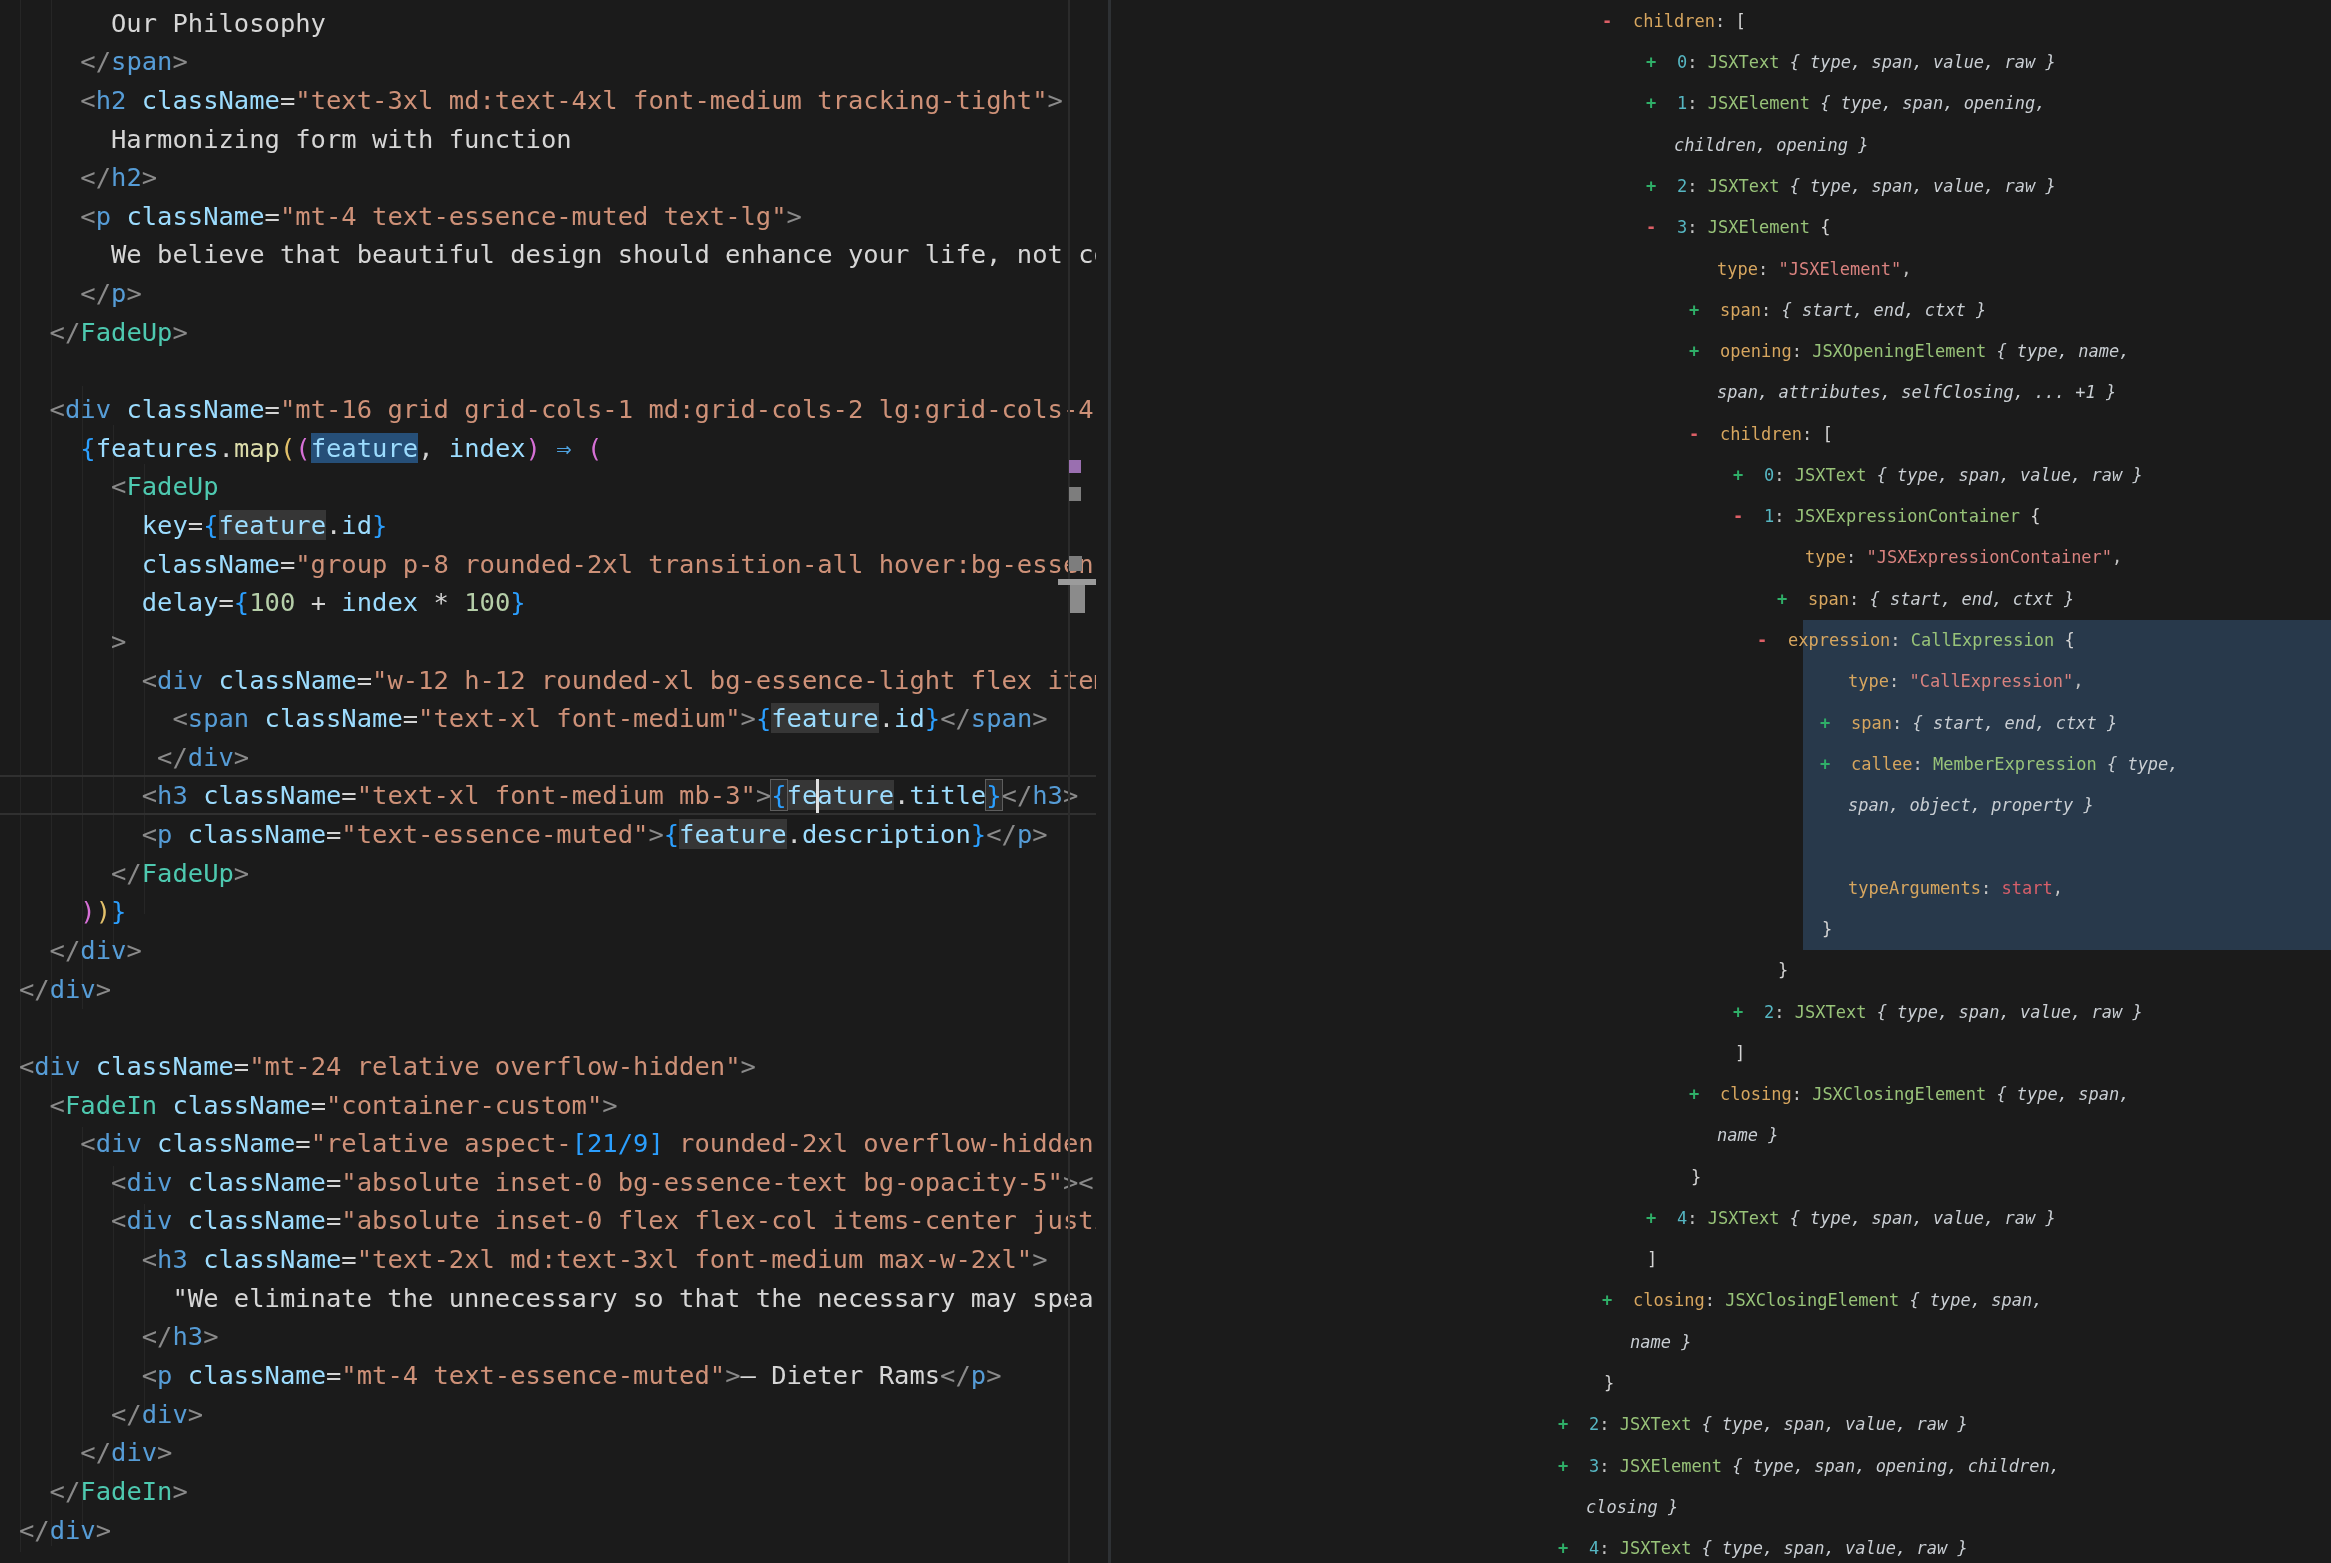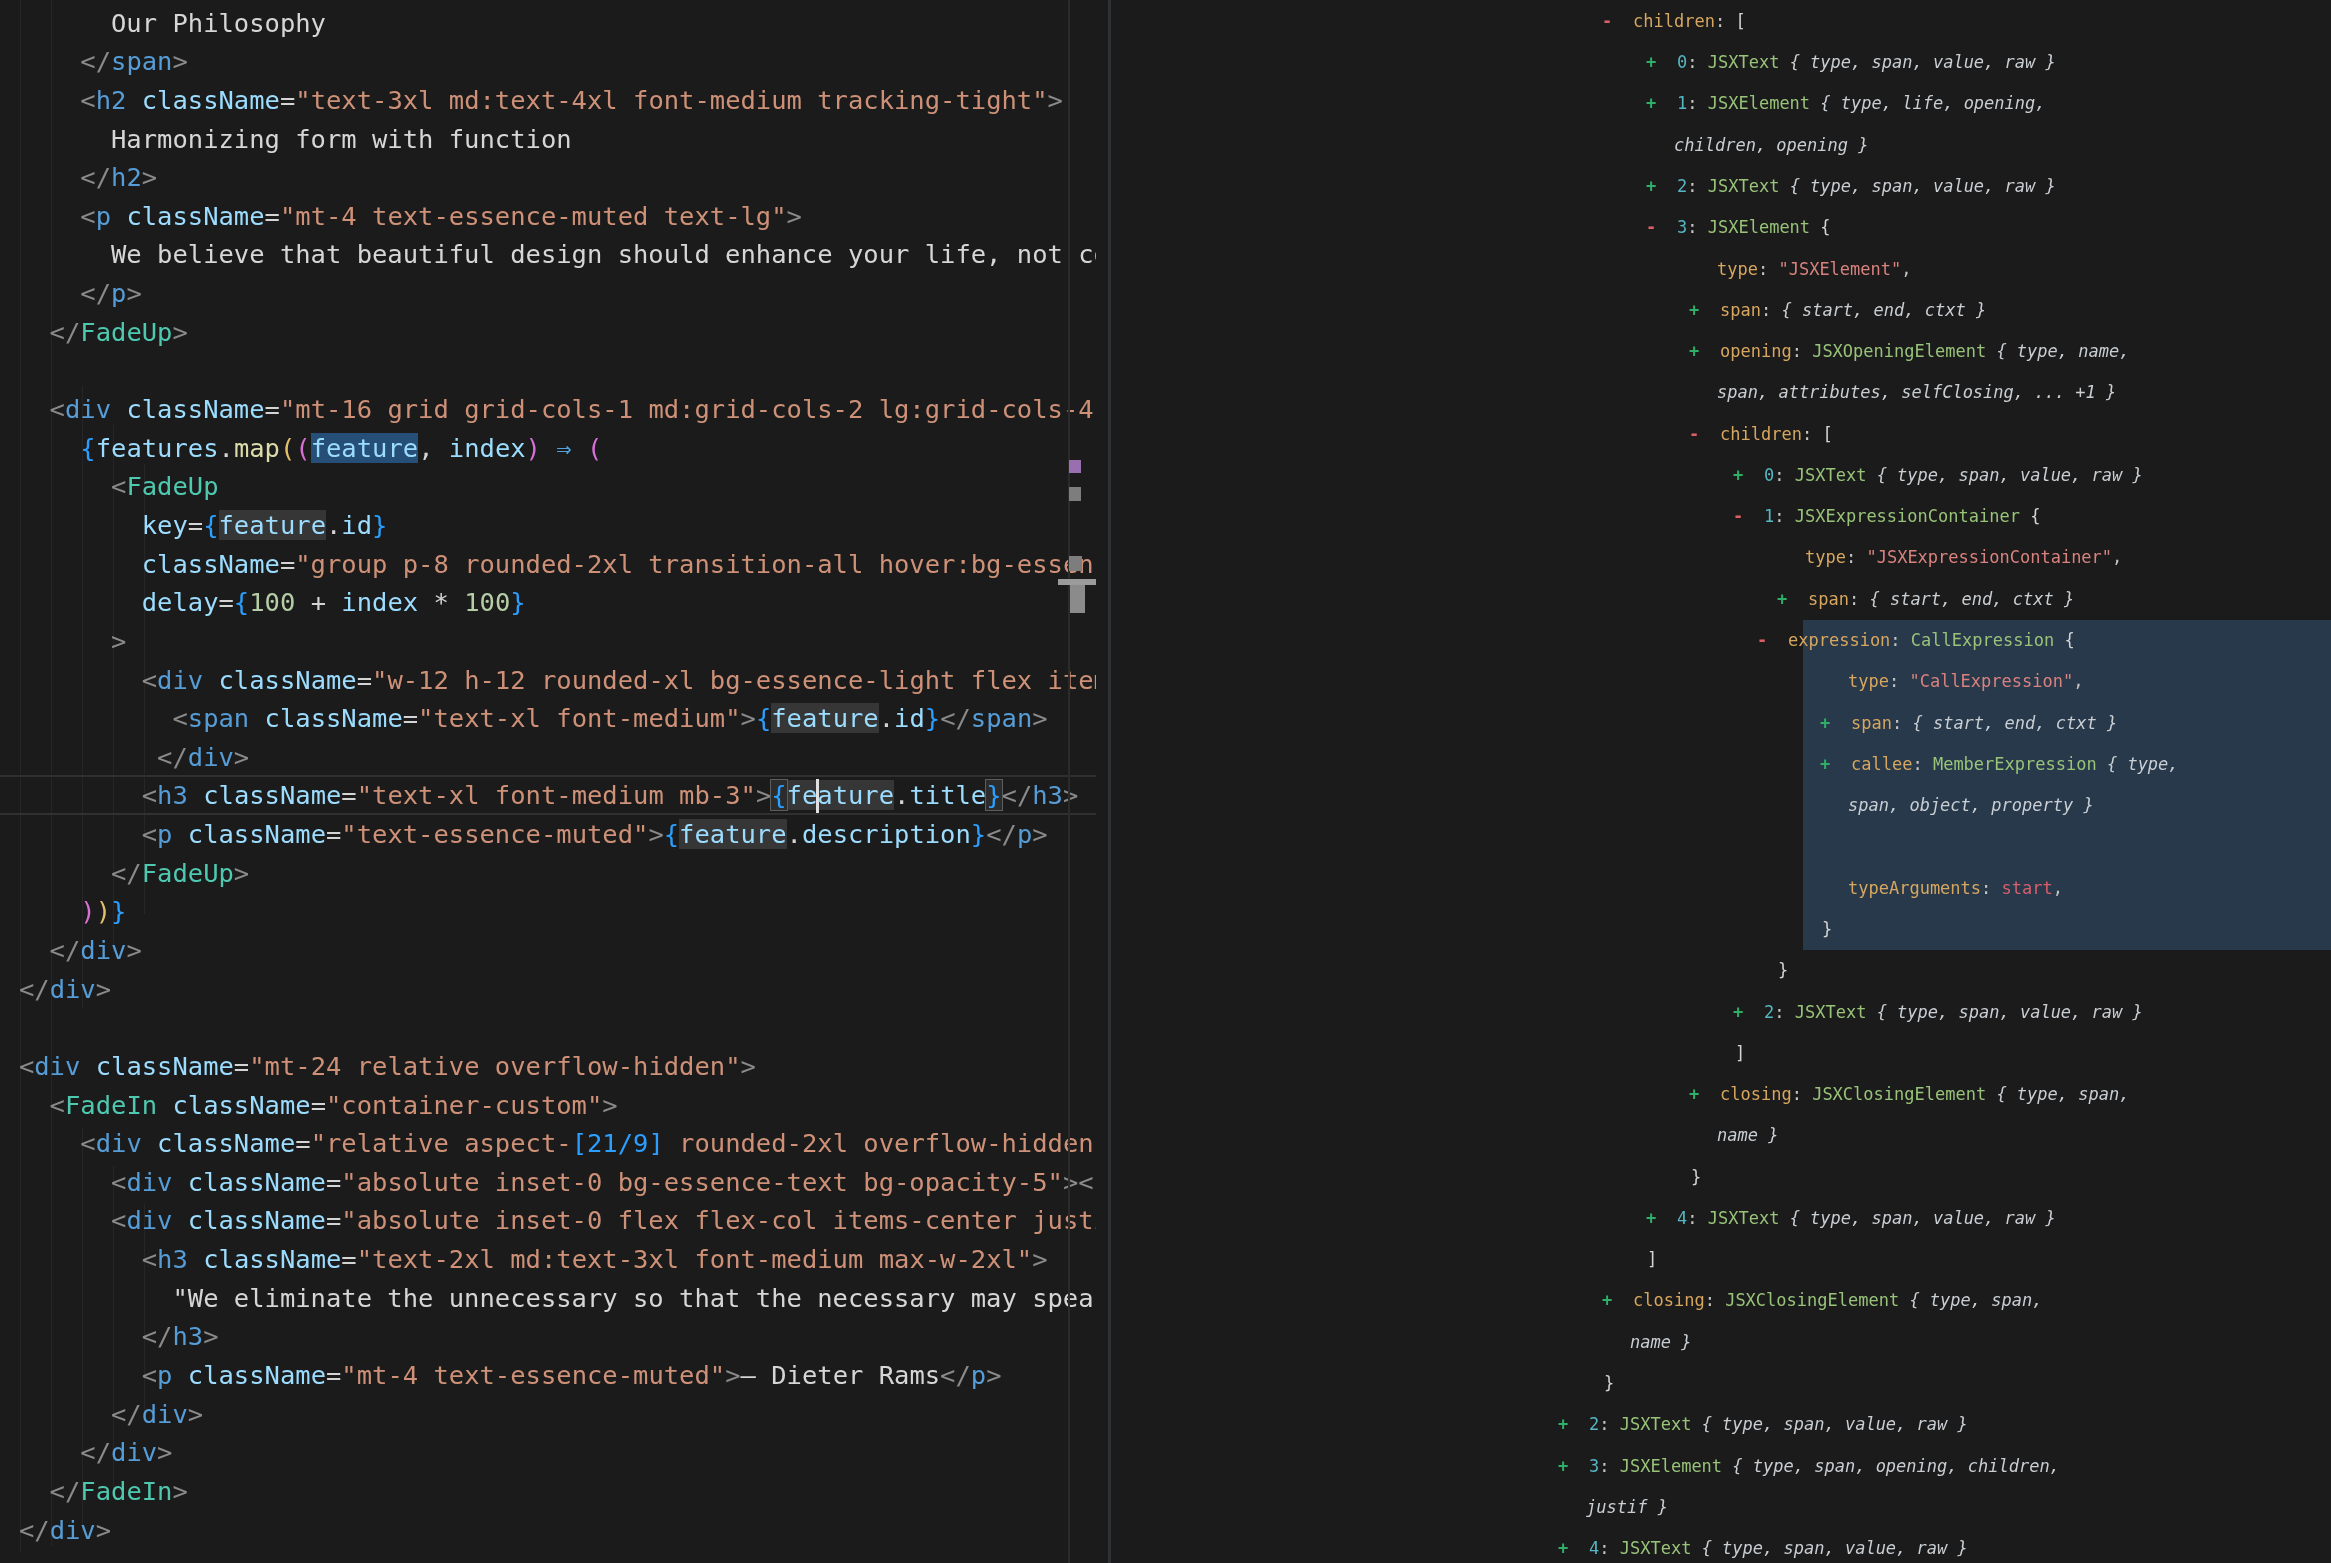--- a/index.html
+++ b/index.html
@@ -127,21 +127,21 @@
     <div class="dec" style="left:1070px;top:585px;width:14.5px;height:28px;background:var(--decgray2)"></div>
   </div>
 
   <div id="panel-divider"></div>
 
   <div id="right-panel">
     <div id="ast-hl"></div>
     <div id="ast-lines">
         <div class="al" style="top: 0.9px; left: 491px;"><span class="mk mk-minus">-</span><span class="tk c-key">children</span><span class="tk c-pn">: </span><span class="tk c-br">[</span></div>
         <div class="al" style="top: 42px; left: 535px;"><span class="mk mk-plus">+</span><span class="tk c-idx">0</span><span class="tk c-pn">: </span><span class="tk c-node">JSXText</span><span class="tk c-br"> </span><span class="tk c-prev">{ type, span, value, raw }</span></div>
-        <div class="al" style="top: 83px; left: 535px;"><span class="mk mk-plus">+</span><span class="tk c-idx">1</span><span class="tk c-pn">: </span><span class="tk c-node">JSXElement</span><span class="tk c-br"> </span><span class="tk c-prev">{ type, life, opening,</span></div>
+        <div class="al" style="top: 83px; left: 535px;"><span class="mk mk-plus">+</span><span class="tk c-idx">1</span><span class="tk c-pn">: </span><span class="tk c-node">JSXElement</span><span class="tk c-br"> </span><span class="tk c-prev">{ type, span, opening,</span></div>
         <div class="al" style="top: 125px; left: 563px;"><span class="tk c-prev">children, opening }</span></div>
         <div class="al" style="top: 166px; left: 535px;"><span class="mk mk-plus">+</span><span class="tk c-idx">2</span><span class="tk c-pn">: </span><span class="tk c-node">JSXText</span><span class="tk c-br"> </span><span class="tk c-prev">{ type, span, value, raw }</span></div>
         <div class="al" style="top: 207px; left: 535px;"><span class="mk mk-minus">-</span><span class="tk c-idx">3</span><span class="tk c-pn">: </span><span class="tk c-node">JSXElement</span><span class="tk c-br"> </span><span class="tk c-br">{</span></div>
         <div class="al" style="top: 249px; left: 606px;"><span class="tk c-key">type</span><span class="tk c-pn">: </span><span class="tk c-strv">"JSXElement"</span><span class="tk c-pn">,</span></div>
         <div class="al" style="top: 290px; left: 578px;"><span class="mk mk-plus">+</span><span class="tk c-key">span</span><span class="tk c-pn">: </span><span class="tk c-prev">{ start, end, ctxt }</span></div>
         <div class="al" style="top: 331px; left: 578px;"><span class="mk mk-plus">+</span><span class="tk c-key">opening</span><span class="tk c-pn">: </span><span class="tk c-node">JSXOpeningElement</span><span class="tk c-br"> </span><span class="tk c-prev">{ type, name,</span></div>
         <div class="al" style="top: 372px; left: 606px;"><span class="tk c-prev">span, attributes, selfClosing, ... +1 }</span></div>
         <div class="al" style="top: 414px; left: 578px;"><span class="mk mk-minus">-</span><span class="tk c-key">children</span><span class="tk c-pn">: </span><span class="tk c-br">[</span></div>
         <div class="al" style="top: 455px; left: 622px;"><span class="mk mk-plus">+</span><span class="tk c-idx">0</span><span class="tk c-pn">: </span><span class="tk c-node">JSXText</span><span class="tk c-br"> </span><span class="tk c-prev">{ type, span, value, raw }</span></div>
         <div class="al" style="top: 496px; left: 622px;"><span class="mk mk-minus">-</span><span class="tk c-idx">1</span><span class="tk c-pn">: </span><span class="tk c-node">JSXExpressionContainer</span><span class="tk c-br"> </span><span class="tk c-br">{</span></div>
@@ -160,19 +160,19 @@
         <div class="al" style="top: 1074px; left: 578px;"><span class="mk mk-plus">+</span><span class="tk c-key">closing</span><span class="tk c-pn">: </span><span class="tk c-node">JSXClosingElement</span><span class="tk c-br"> </span><span class="tk c-prev">{ type, span,</span></div>
         <div class="al" style="top: 1115px; left: 606px;"><span class="tk c-prev">name }</span></div>
         <div class="al" style="top: 1157px; left: 580px;"><span class="tk c-br">}</span></div>
         <div class="al" style="top: 1198px; left: 535px;"><span class="mk mk-plus">+</span><span class="tk c-idx">4</span><span class="tk c-pn">: </span><span class="tk c-node">JSXText</span><span class="tk c-br"> </span><span class="tk c-prev">{ type, span, value, raw }</span></div>
         <div class="al" style="top: 1239px; left: 536px;"><span class="tk c-br">]</span></div>
         <div class="al" style="top: 1280px; left: 491px;"><span class="mk mk-plus">+</span><span class="tk c-key">closing</span><span class="tk c-pn">: </span><span class="tk c-node">JSXClosingElement</span><span class="tk c-br"> </span><span class="tk c-prev">{ type, span,</span></div>
         <div class="al" style="top: 1322px; left: 519px;"><span class="tk c-prev">name }</span></div>
         <div class="al" style="top: 1363px; left: 493px;"><span class="tk c-br">}</span></div>
         <div class="al" style="top: 1404px; left: 447px;"><span class="mk mk-plus">+</span><span class="tk c-idx">2</span><span class="tk c-pn">: </span><span class="tk c-node">JSXText</span><span class="tk c-br"> </span><span class="tk c-prev">{ type, span, value, raw }</span></div>
         <div class="al" style="top: 1446px; left: 447px;"><span class="mk mk-plus">+</span><span class="tk c-idx">3</span><span class="tk c-pn">: </span><span class="tk c-node">JSXElement</span><span class="tk c-br"> </span><span class="tk c-prev">{ type, span, opening, children,</span></div>
-        <div class="al" style="top: 1487px; left: 475px;"><span class="tk c-prev">justif }</span></div>
+        <div class="al" style="top: 1487px; left: 475px;"><span class="tk c-prev">closing }</span></div>
         <div class="al" style="top: 1528px; left: 447px;"><span class="mk mk-plus">+</span><span class="tk c-idx">4</span><span class="tk c-pn">: </span><span class="tk c-node">JSXText</span><span class="tk c-br"> </span><span class="tk c-prev">{ type, span, value, raw }</span></div>
       </div>
   </div>
 
 </div>
 
 
 </body></html>

